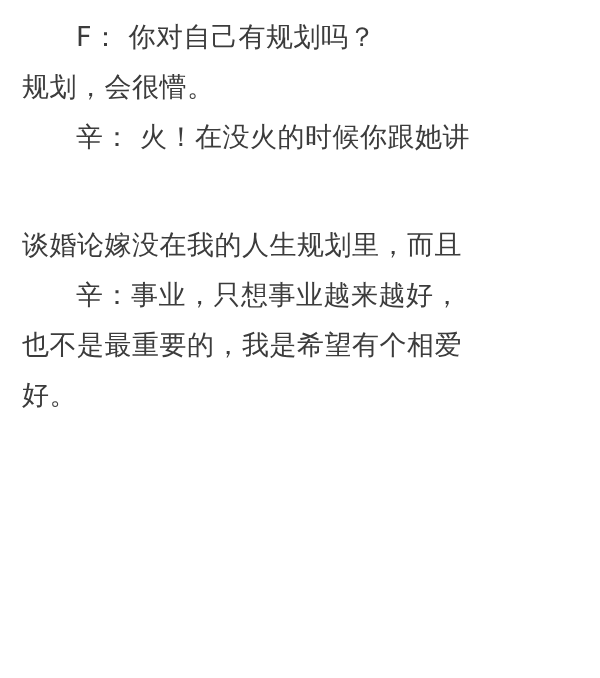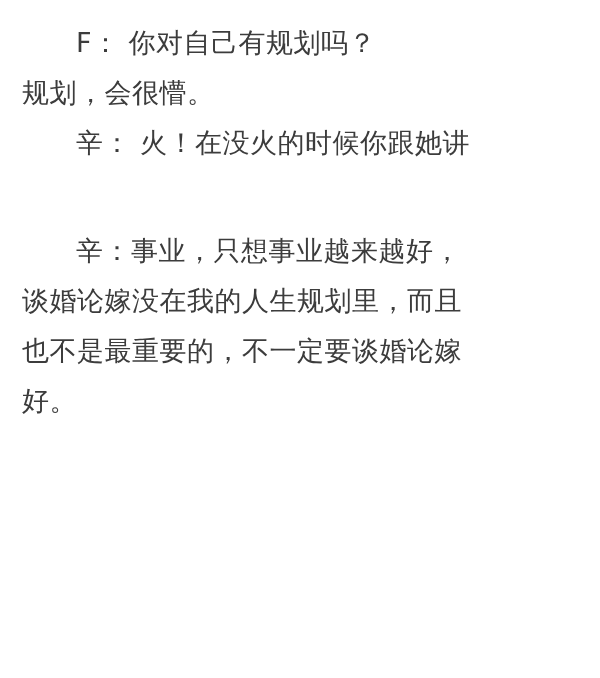--- a/index.html
+++ b/index.html
@@ -13,21 +13,21 @@
     overflow: hidden;
     font-family: "DejaVu Sans", "Liberation Sans", sans-serif;
     color: #3a3a3a;
   }
   .page {
     position: relative;
     width: 600px;
     height: 678px;
     background: #ffffff;
     box-sizing: border-box;
-    padding: 18px 22px 0 22px;
+    padding: 12px 22px 0 22px;
   }
   .block {
     margin: 0;
   }
   .para {
     font-size: 27px;
     line-height: 50px;
     letter-spacing: 0.5px;
     color: #3c3c3c;
     margin: 0;
@@ -48,19 +48,19 @@
 
   <div class="block">
     <p class="para indent">F： 你对自己有规划吗？</p>
     <p class="para">规划，会很懵。</p>
     <p class="para indent">辛： 火！在没火的时候你跟她讲</p>
   </div>
 
   <div class="gap-large"></div>
 
   <div class="block">
+    <p class="para">谈婚论嫁没在我的人生规划里，而且</p>
     <p class="para indent">辛：事业，只想事业越来越好，</p>
-    <p class="para">谈婚论嫁没在我的人生规划里，而且</p>
-    <p class="para">也不是最重要的，不一定要谈婚论嫁</p>
+    <p class="para">也不是最重要的，我是希望有个相爱</p>
     <p class="para">好。</p>
   </div>
 
 </div>
 
 </body></html>

